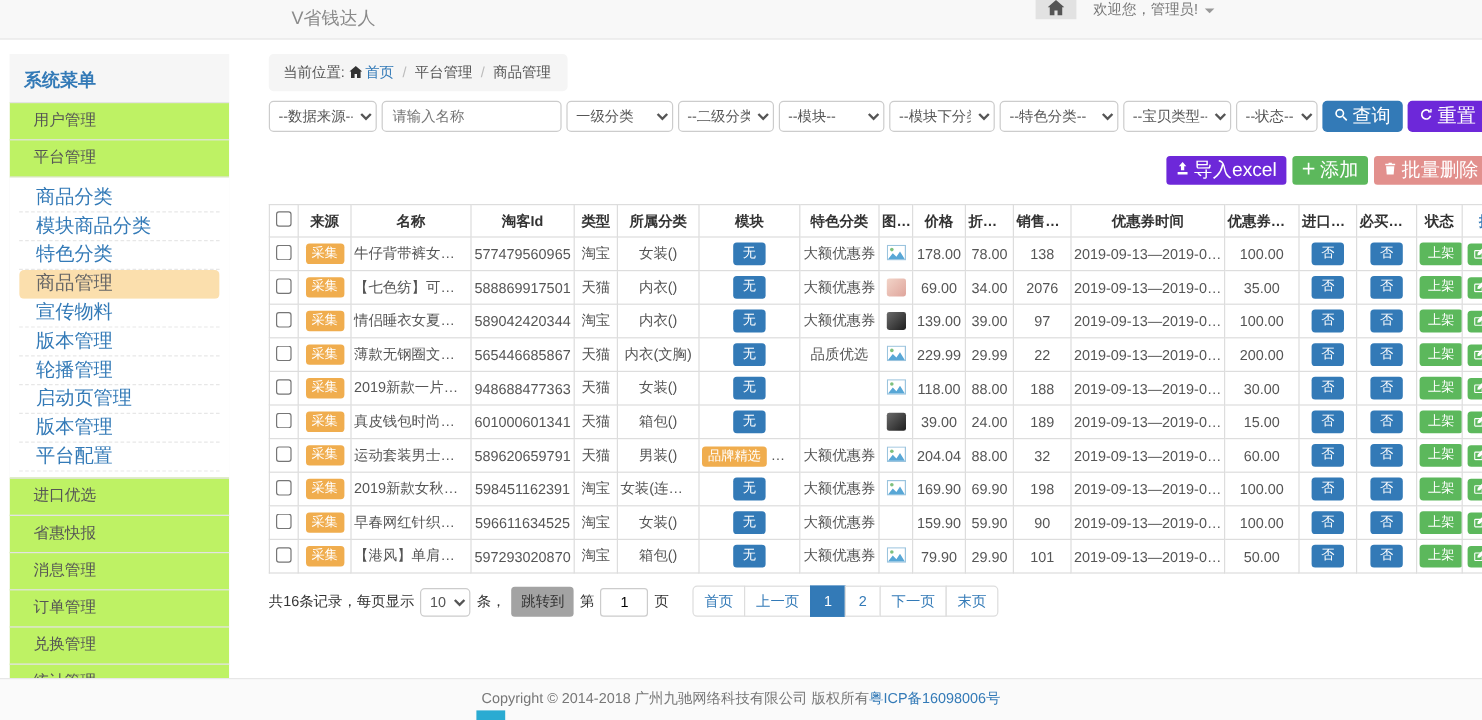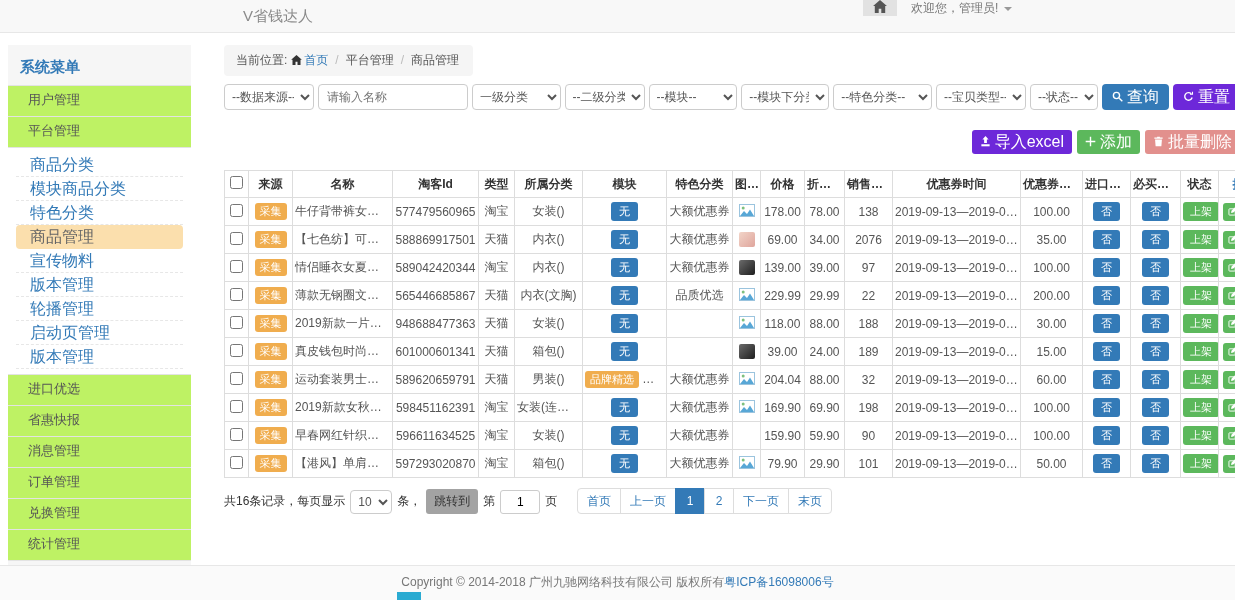--- a/index.html
+++ b/index.html
@@ -111,20 +111,21 @@
   <div class="side-submenu">
     <div class="side-sub">商品分类</div>
     <div class="side-sub">模块商品分类</div>
     <div class="side-sub">特色分类</div>
     <div class="side-sub active">商品管理</div>
     <div class="side-sub">宣传物料</div>
     <div class="side-sub">版本管理</div>
     <div class="side-sub">轮播管理</div>
     <div class="side-sub">启动页管理</div>
     <div class="side-sub">版本管理</div>
+    <div class="side-sub">平台配置</div>
   </div>
   <div class="side-group">进口优选</div>
   <div class="side-group">省惠快报</div>
   <div class="side-group">消息管理</div>
   <div class="side-group">订单管理</div>
   <div class="side-group">兑换管理</div>
   <div class="side-group">统计管理</div>
 </div>
 
 <div class="main">

